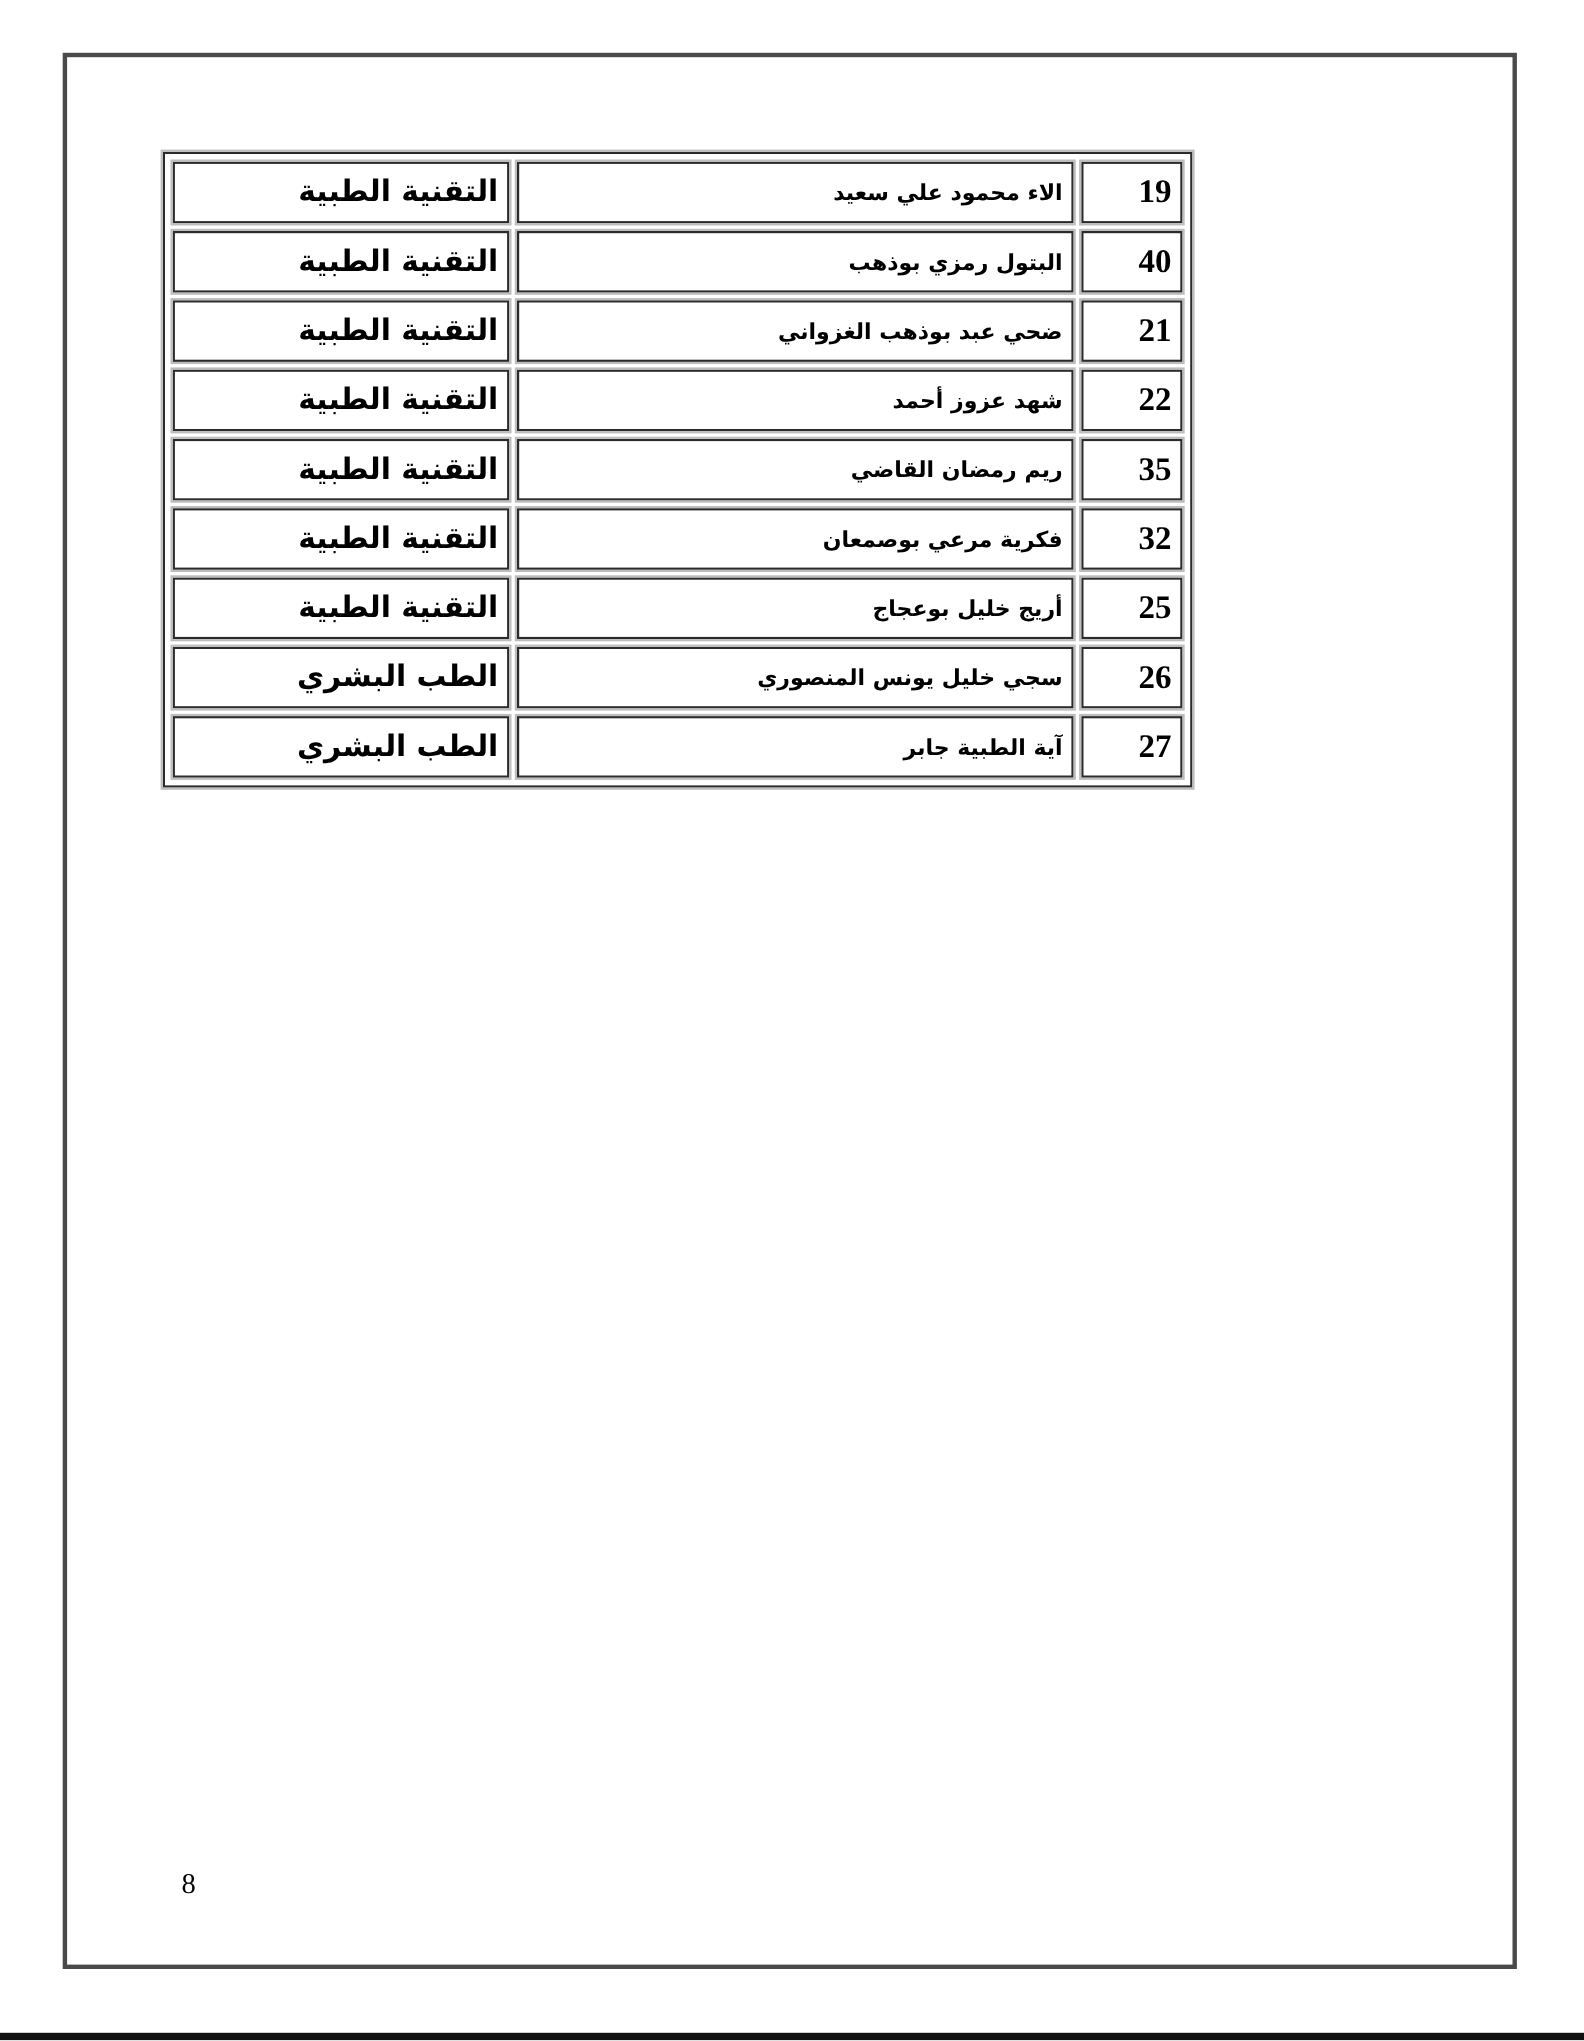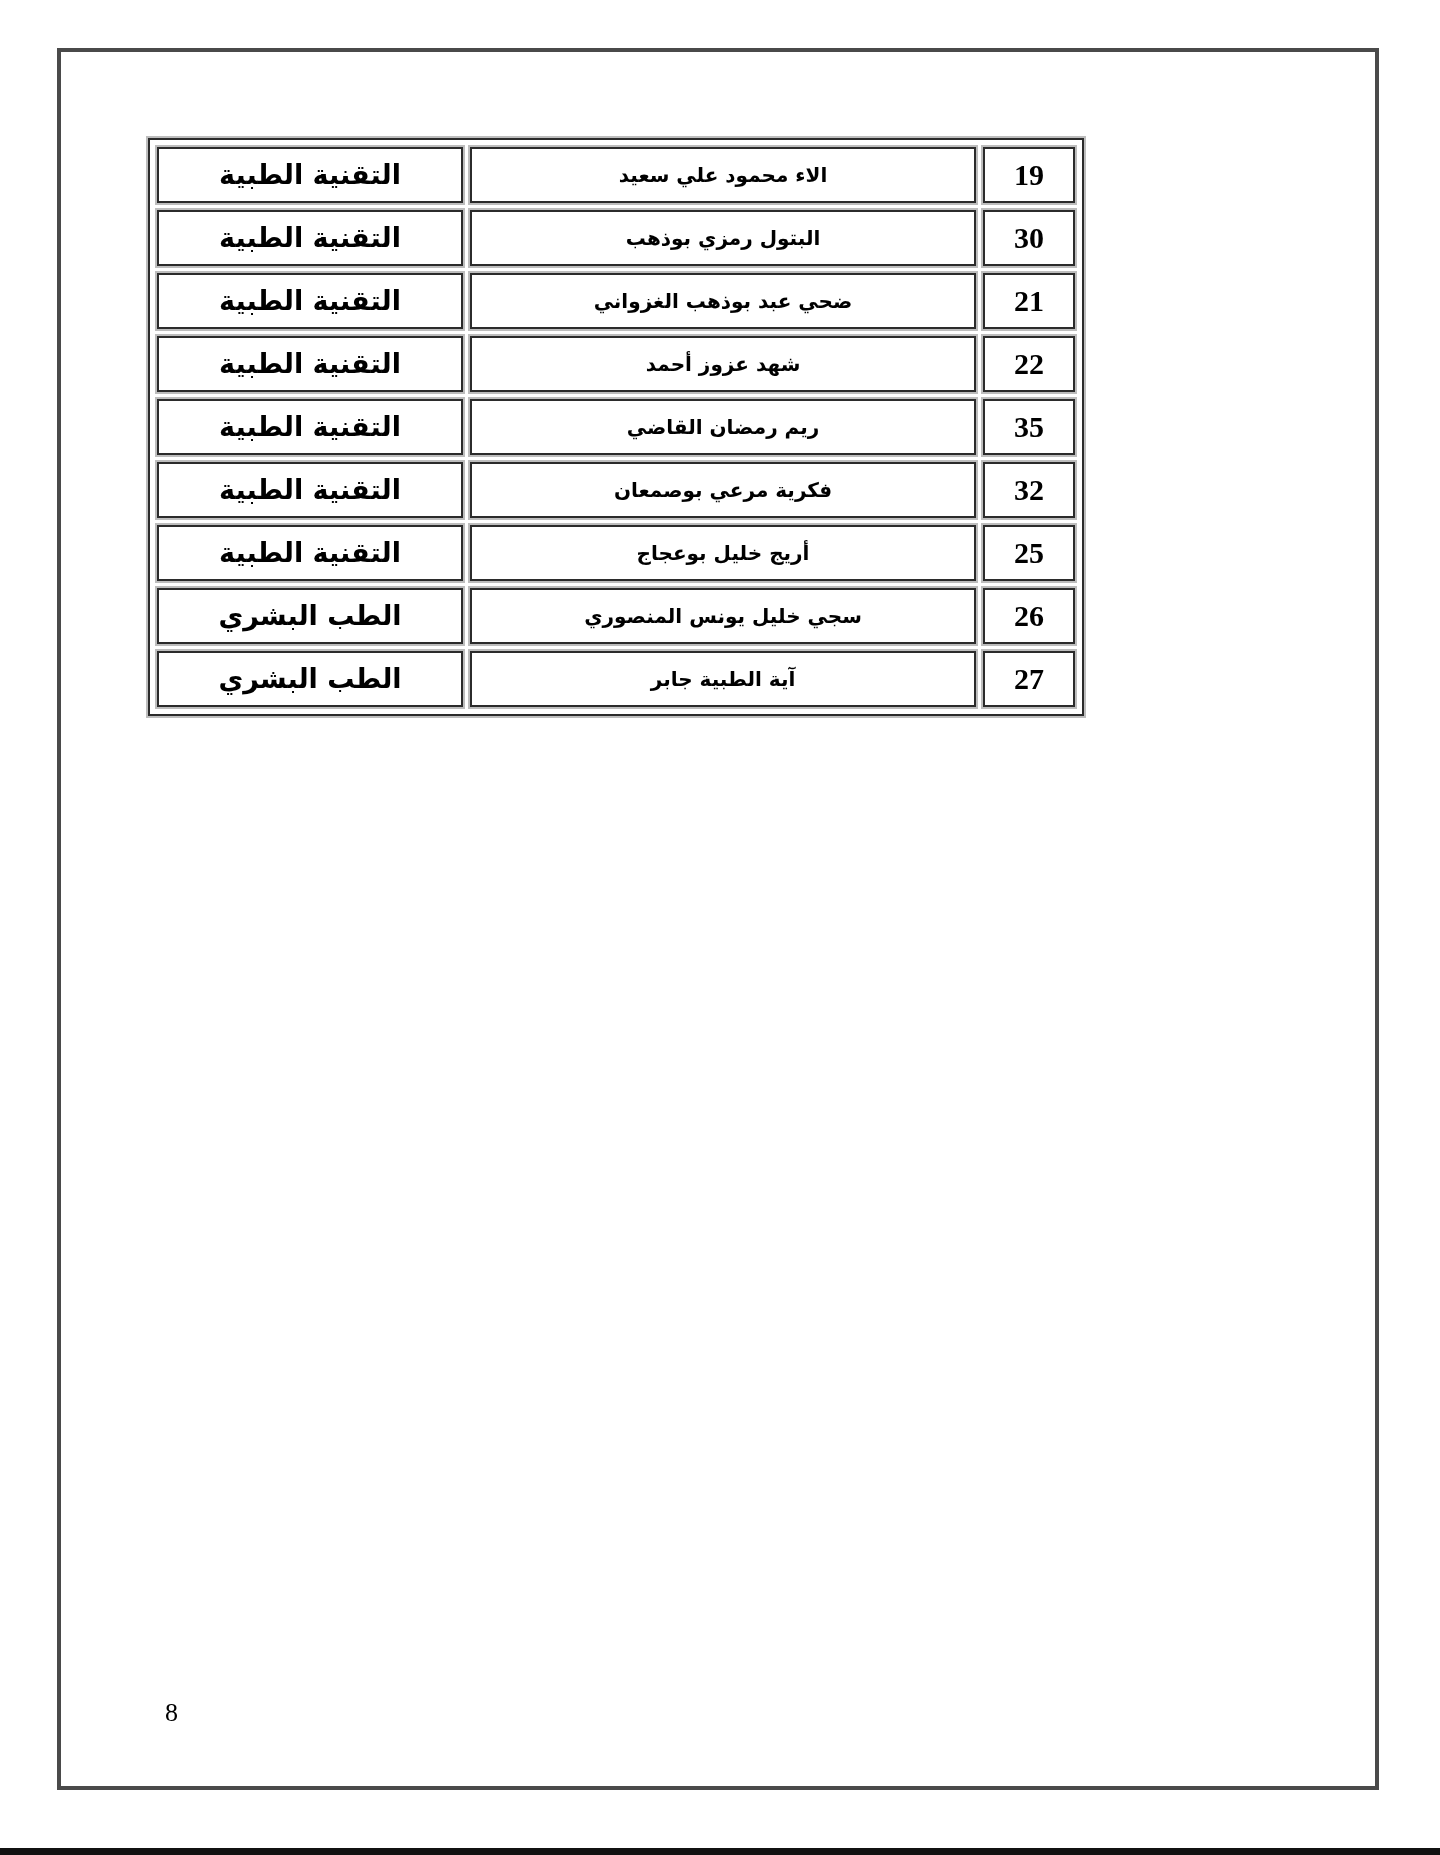--- a/index.html
+++ b/index.html
@@ -34,21 +34,21 @@
     border-spacing: 7px;
     border: 2px solid var(--table-border-dark, #2b2b2b);
     outline: 2px solid var(--table-border-light, #bdbdbd);
     background: #ffffff;
   }
   table.roster td {
     border: 2px solid var(--table-border-dark, #2b2b2b);
     outline: 2px solid var(--table-border-light, #bdbdbd);
     height: 52px;
     vertical-align: middle;
-    text-align: center;
+    text-align: right;
     padding: 0 8px;
     background: #ffffff;
     font-weight: bold;
     color: #000000;
   }
   td.num {
     width: 72px;
     background: var(--number-cell-bg, #efefef);
     font-family: "Liberation Serif", "DejaVu Serif", serif;
     font-size: 30px;
@@ -88,21 +88,21 @@
   <div class="page-frame">
 
     <table class="roster" dir="rtl">
       <tbody>
         <tr>
           <td class="num">19</td>
           <td class="name">الاء محمود علي سعيد</td>
           <td class="dept">التقنية الطبية</td>
         </tr>
         <tr>
-          <td class="num">30</td>
+          <td class="num">40</td>
           <td class="name">البتول رمزي بوذهب</td>
           <td class="dept">التقنية الطبية</td>
         </tr>
         <tr>
           <td class="num">21</td>
           <td class="name">ضحي عبد بوذهب الغزواني</td>
           <td class="dept">التقنية الطبية</td>
         </tr>
         <tr>
           <td class="num">22</td>

